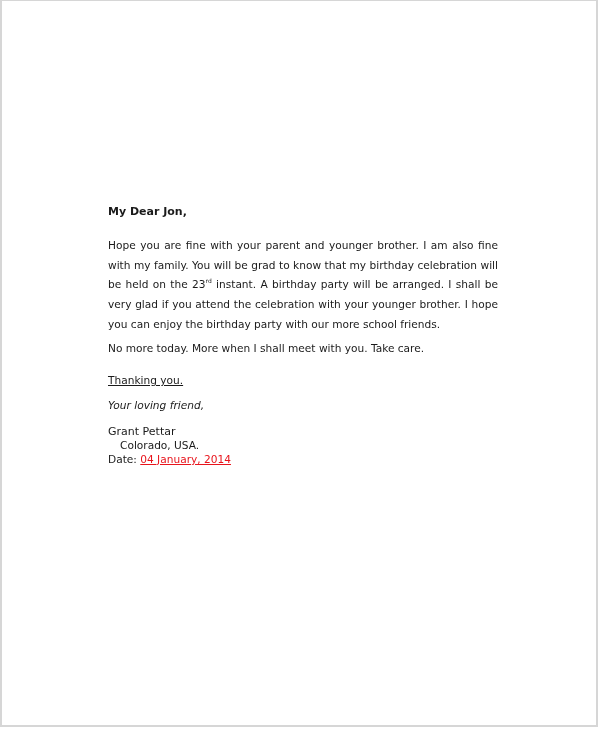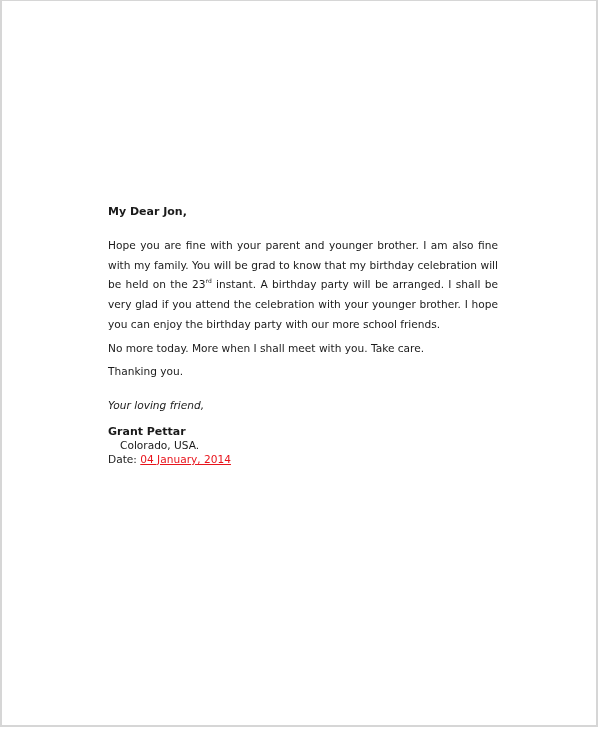--- a/index.html
+++ b/index.html
@@ -61,27 +61,27 @@
     }
     .p1 { top: 235px; }
     .line {
       position: absolute;
       left: 0;
       white-space: nowrap;
       font-size: 10.6px;
       margin: 0;
     }
     .p2 { top: 341px; }
-    .p3 { top: 364px; }
+    .p3 { top: 373px; text-decoration: underline; }
     .p4 { top: 398px; font-style: italic; }
     .sig-name {
       position: absolute;
       left: 0;
       top: 424px;
-      font-weight: bold;
+      font-weight: normal;
       font-size: 11px;
       white-space: nowrap;
     }
     .sig-place {
       position: absolute;
       left: 0;
       top: 438px;
       font-size: 10.6px;
       white-space: nowrap;
       margin-left: 12px;

